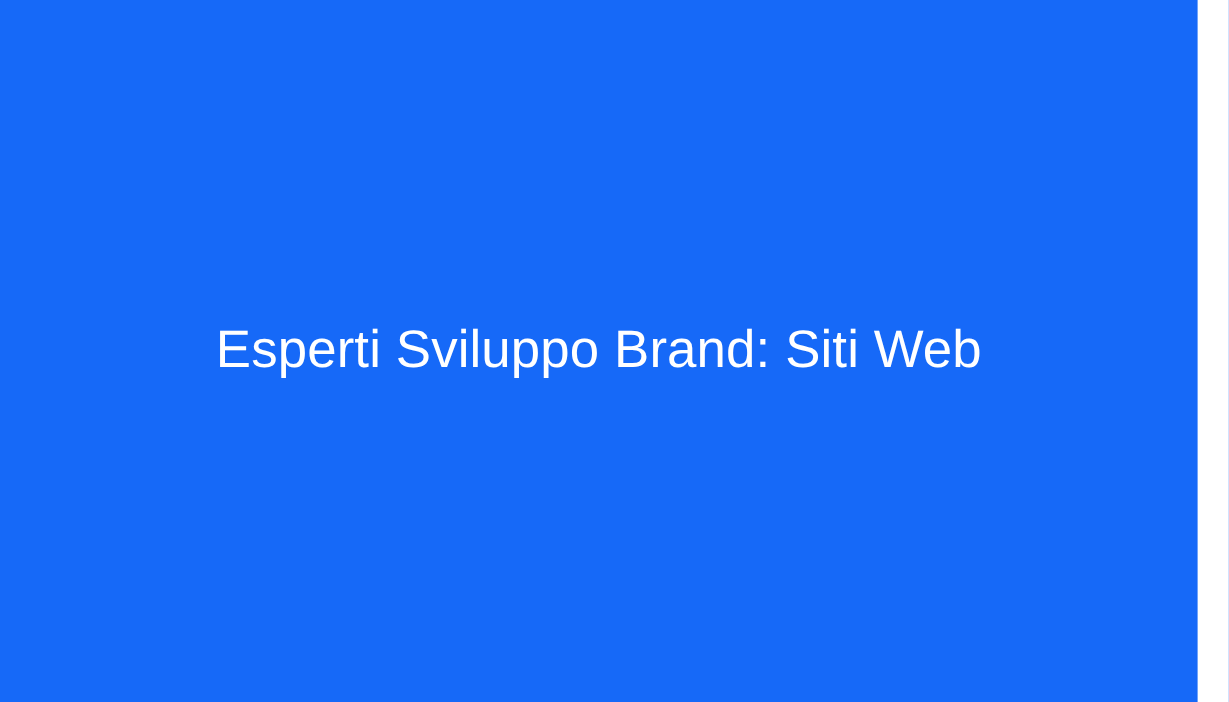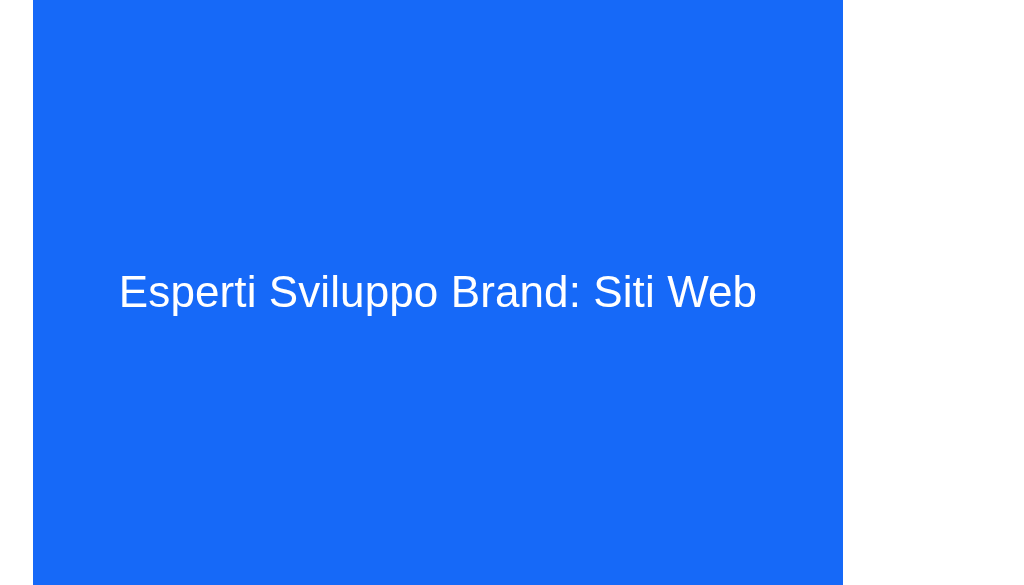--- a/index.html
+++ b/index.html
@@ -12,28 +12,27 @@
     width: 1024px;
     height: 585px;
     overflow: hidden;
     font-family: "Liberation Sans", sans-serif;
     background: #ffffff;
   }
 
   .banner {
     position: relative;
     box-sizing: border-box;
-    width: 810px;
+    width: 998px;
     height: 585px;
     background-color: #1669f8;
     display: flex;
     align-items: center;
     justify-content: center;
     overflow: hidden;
-    margin-left: 33px;
   }
 
   .banner-inner {
     width: 100%;
     padding: 0 40px;
     box-sizing: border-box;
     display: flex;
     align-items: center;
     justify-content: center;
   }

